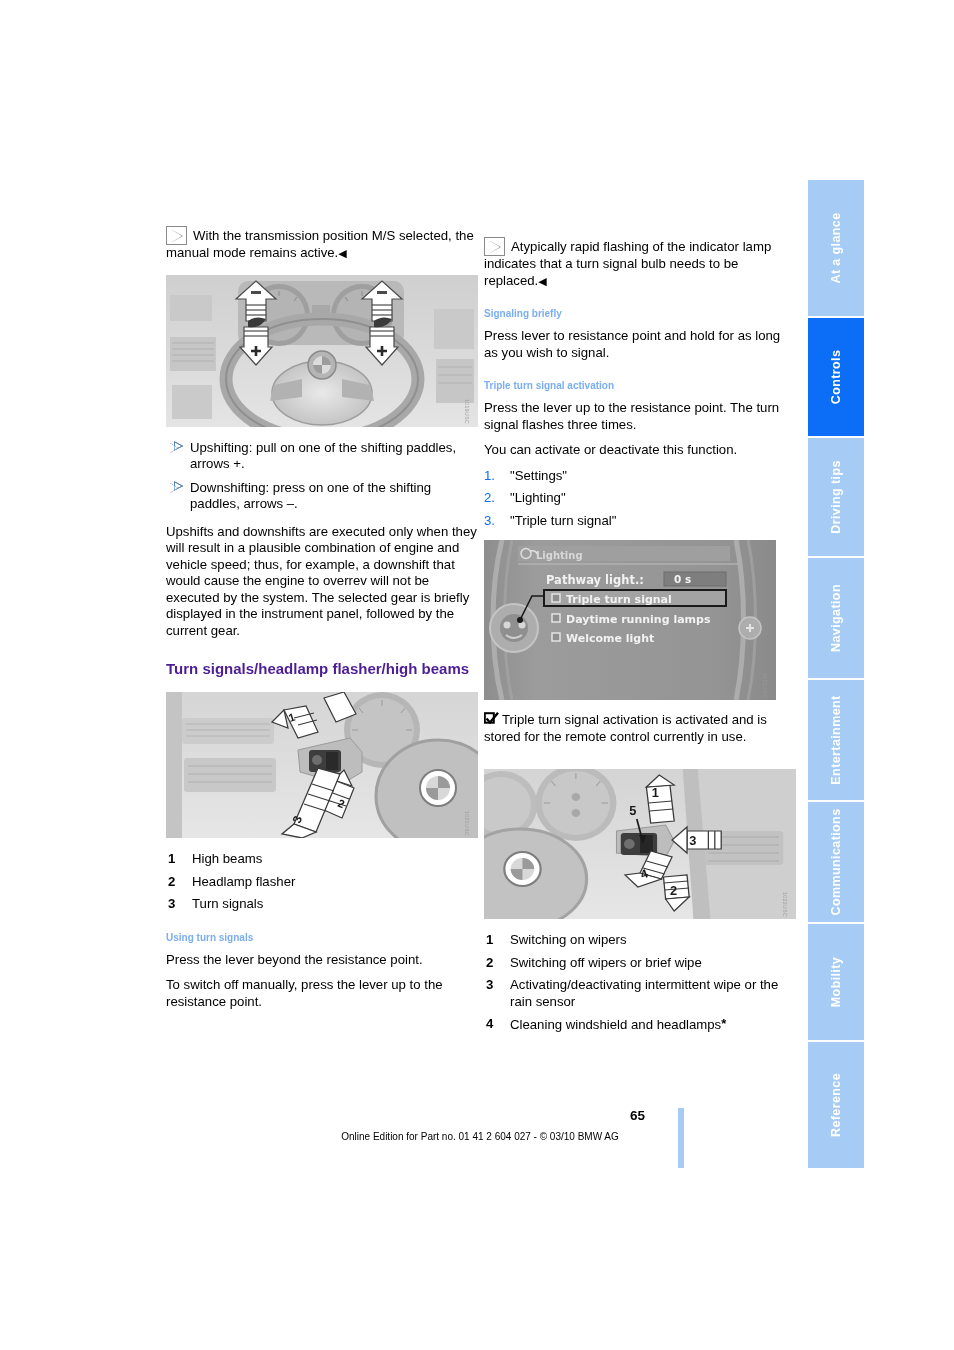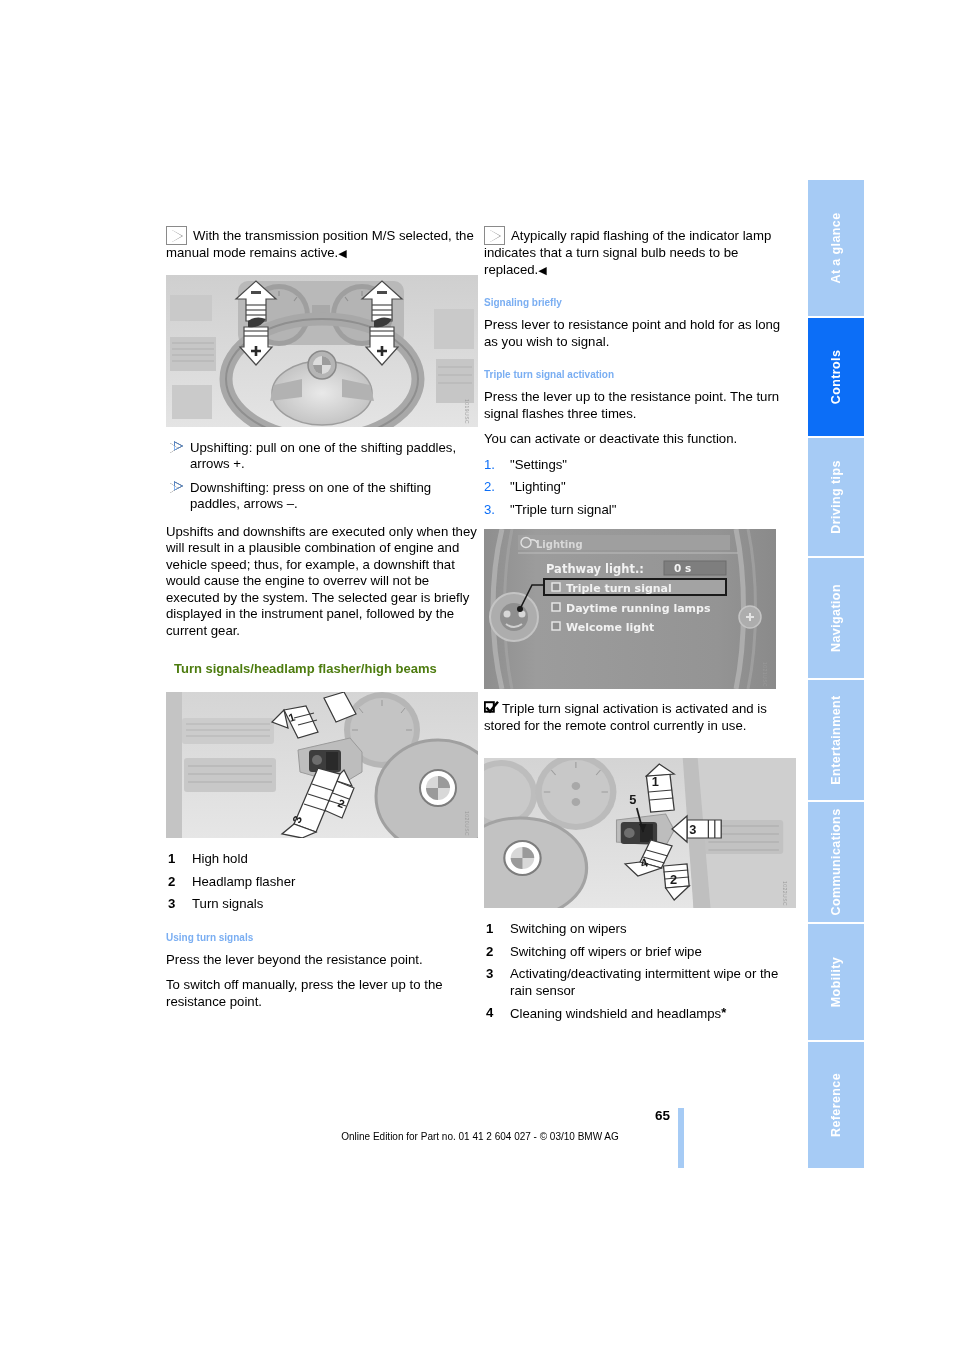--- a/index.html
+++ b/index.html
@@ -48,21 +48,21 @@
   }
 
   
   .col {
     position: absolute;
     width: 312px;
     font-size: 13.2px;
     line-height: 16.5px;
   }
   #col-left  { left: 166px; top: 226px; }
-  #col-right { left: 484px; top: 226px; }
+  #col-right { left: 484px; top: 237px; }
 
   p { margin: 0 0 11px 0; }
   p.tight { margin-bottom: 9px; }
 
   
   .note { margin-bottom: 13px; }
   .note-icon {
     display: inline-block;
     width: 21px; height: 19px;
     border: 1.4px solid #8a8a8a;
@@ -98,25 +98,25 @@
   .checknote { margin-bottom: 24px; }
   .check-icon {
     display: inline-block;
     width: 15px; height: 14px;
     vertical-align: -2px;
     margin-right: 3px;
   }
 
   
   h1.sec {
-    color: #4d7c0f;
-    font-size: 13px;
+    color: #4c1d95;
+    font-size: 15px;
     line-height: 23px;
     font-weight: bold;
-    margin: 18px 0 12px 8px;
+    margin: 18px 0 12px 0;
   }
   h2.sub {
     color: #7aaef2;
     font-size: 10px;
     line-height: 17px;
     font-weight: bold;
     margin: 16px 0 6px 0;
   }
 
   
@@ -184,21 +184,20 @@
     letter-spacing: 0.5px;
     font-family: "Liberation Sans", sans-serif;
   }
   .fig-svg { display: block; width: 100%; height: 100%; }
 
   
   #pagenum {
     position: absolute;
     left: 630px; top: 1108px;
     width: 40px;
-    text-align: right;
     font-size: 13.5px;
     font-weight: bold;
   }
   #footerline {
     position: absolute;
     left: 290px; top: 1131px;
     width: 380px;
     text-align: center;
     font-size: 10px;
     color: #000;
@@ -440,21 +439,21 @@
         <text x="134" y="132" font-family="Liberation Sans, sans-serif" font-size="12" font-weight="bold" fill="#1a1a1a" transform="rotate(-70 134 132)">3</text>
 
         <g fill="#ffffff" stroke="#3a3a3a" stroke-width="1.2">
           <path d="M158 6 L178 0 L190 22 L170 30 Z"></path>
         </g>
       </svg>
       <span class="wm">1020USC</span>
     </div>
 
     <ul class="legend">
-      <li><span class="lnum">1</span><span>High hold</span></li>
+      <li><span class="lnum">1</span><span>High beams</span></li>
       <li><span class="lnum">2</span><span>Headlamp flasher</span></li>
       <li><span class="lnum">3</span><span>Turn signals</span></li>
     </ul>
 
     <h2 class="sub">Using turn signals</h2>
     <p class="tight">Press the lever beyond the resistance point.</p>
     <p>To switch off manually, press the lever up to the resistance point.</p>
   </div>
 
   <div class="col" id="col-right">

